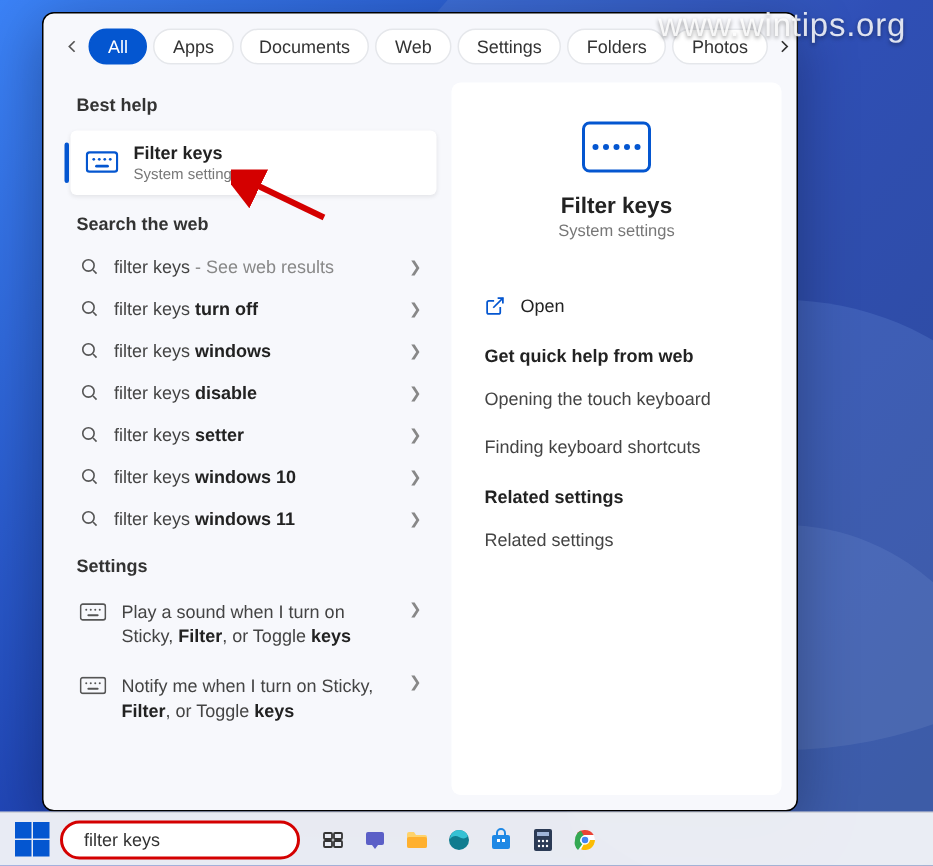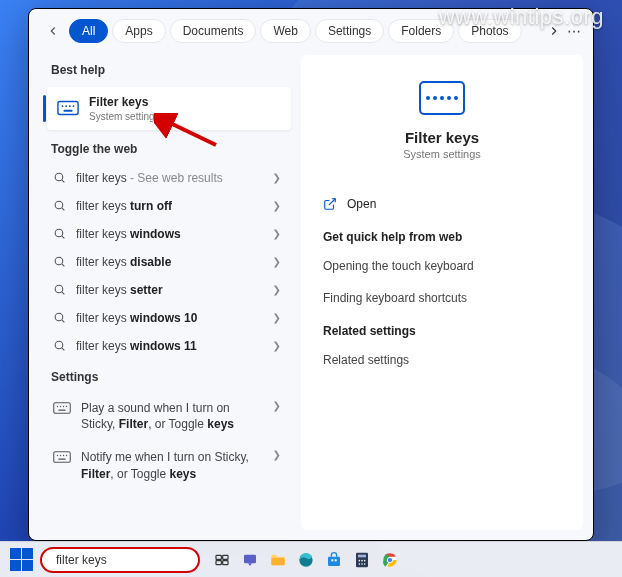--- a/index.html
+++ b/index.html
@@ -8,21 +8,21 @@
 
 .desktop-bg { position: absolute; inset: 0; overflow: hidden; }
 .wave { position: absolute; border-radius: 50%; background: rgba(255,255,255,0.08); }
 .w1 { width: 600px; height: 600px; right: -200px; top: -100px; }
 .w2 { width: 400px; height: 400px; right: -100px; top: 200px; background: rgba(147,197,253,0.15); }
 .w3 { width: 300px; height: 300px; right: -50px; top: 350px; background: rgba(191,219,254,0.1); }
 
 .search-panel {
   position: absolute;
   top: 8px; left: 28px;
-  width: 566px; height: 533px;
+  width: 504px; height: 533px;
   background: #f7f8fc;
   border-radius: 8px;
   border: 1px solid #000;
   box-shadow: 0 10px 40px rgba(0,0,0,0.3);
   display: flex; flex-direction: column;
   overflow: hidden;
 }
 
 .tabs-row { display: flex; align-items: center; gap: 4px; padding: 10px 12px 6px 12px; }
 .nav-back { width: 24px; height: 24px; display: flex; align-items: center; justify-content: center; color: #555; cursor: default; }
@@ -144,21 +144,21 @@
               <circle cx="18" cy="6" r="1" fill="#0456d0"></circle>
               <rect x="7" y="10" width="10" height="2" rx="1" fill="#0456d0"></rect>
             </svg>
         </div>
         <div class="rc-text">
           <div class="rc-title"><strong>Filter keys</strong></div>
           <div class="rc-sub">System settings</div>
         </div>
       </div>
 
-      <div class="section-h">Toggle the web</div>
+      <div class="section-h">Search the web</div>
       <div id="web-results">
           <div class="web-row">
             <span class="web-icon">
               <svg width="13" height="13" viewBox="0 0 24 24" fill="none" stroke="#555" stroke-width="2">
                 <circle cx="11" cy="11" r="7"></circle>
                 <line x1="21" y1="21" x2="16.65" y2="16.65"></line>
               </svg>
             </span>
             <span class="web-text">filter keys<span class="faint"> - See web results</span></span>
             <span class="web-chev">❯</span>

